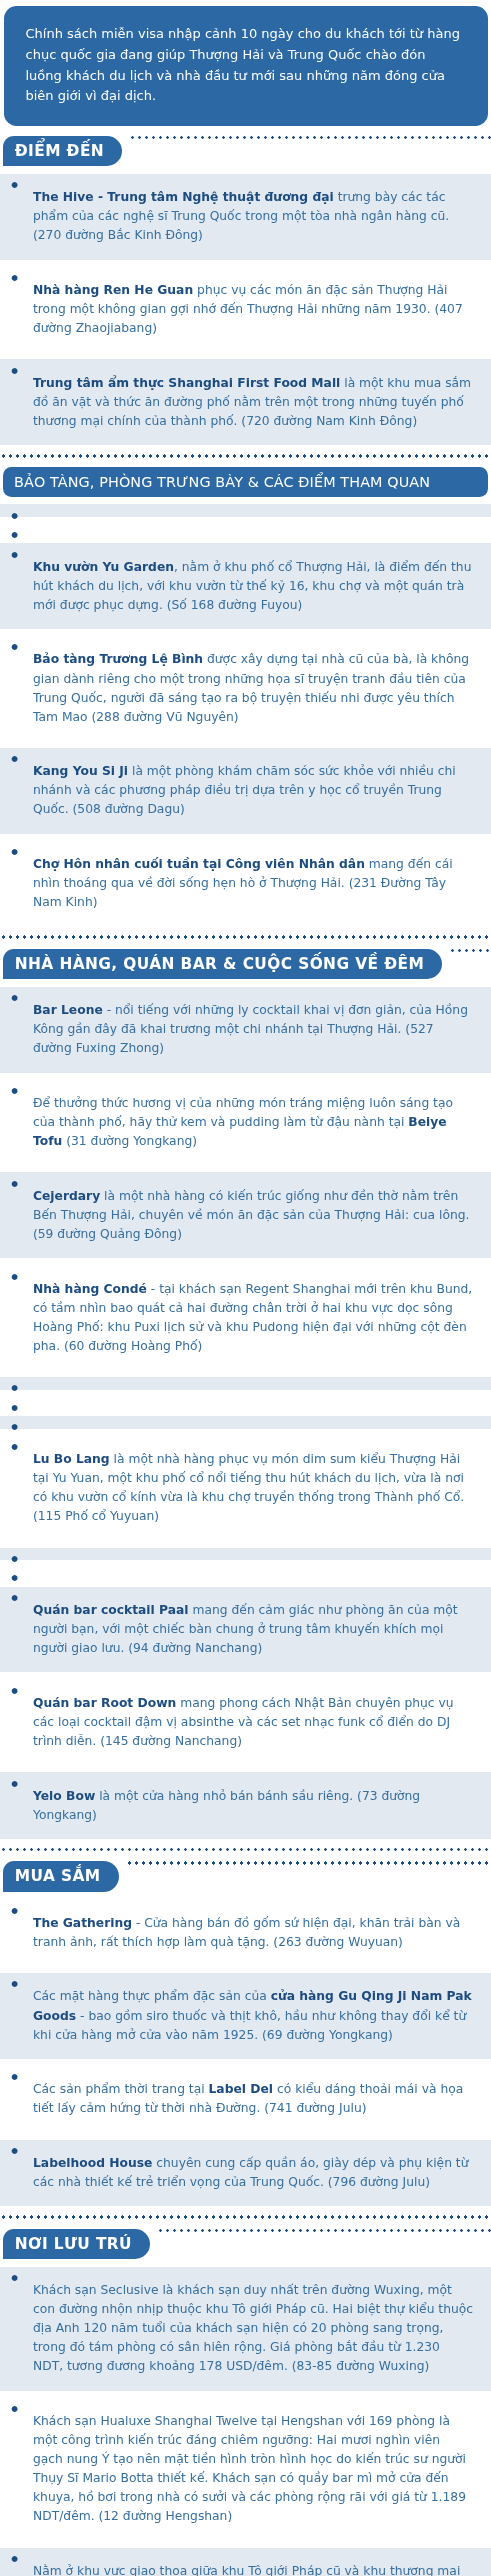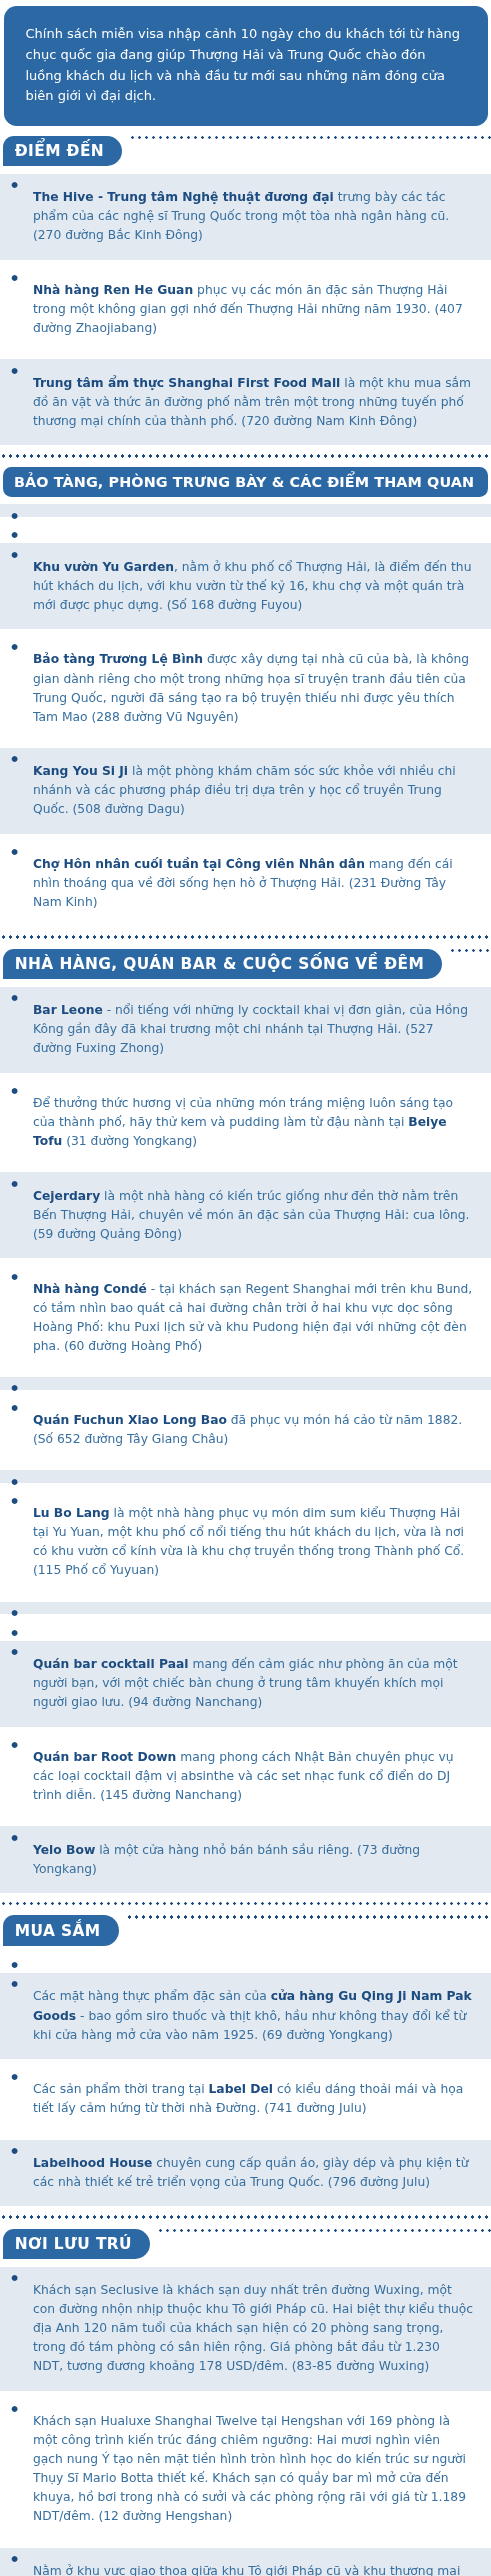--- a/index.html
+++ b/index.html
@@ -13,21 +13,21 @@
          padding:10.5px 14px;font-size:13px;line-height:1.6;}
   .intro p{margin:8px;}
   .dots-sep{height:3.5px;margin:9px 0;background-image:radial-gradient(circle,var(--dots) 1.3px,transparent 1.6px);
             background-size:7px 3.5px;background-repeat:repeat-x;background-position:left center;}
   .header-row{display:flex;margin-top:9.8px;}
   .pill{background:var(--primary);color:#fff;font-weight:bold;font-size:15.4px;letter-spacing:0.4px;
         padding:6.3px 18px 6.3px 12px;border-radius:11.2px 15.4px 15.4px 0;margin-left:2.8px;white-space:nowrap;}
   .dots-flex{flex:1;height:3.5px;margin:0 0 6.3px 7px;
              background-image:radial-gradient(circle,var(--dots) 1.3px,transparent 1.6px);
              background-size:7px 3.5px;background-repeat:repeat-x;background-position:left center;}
-  .header-full{margin:0 2.8px;background:var(--primary);color:#fff;font-weight:bold;font-size:14.4px;
+  .header-full{margin:0 2.8px;background:var(--primary);color:#fff;font-weight:normal;font-size:14.4px;
                letter-spacing:0.1px;padding:7px 11.2px;border-radius:8.4px;white-space:nowrap;}
   .items{margin-top:7.7px;}
   .item{position:relative;padding:6.3px 9.8px 6.3px 25px;}
   .item + .item{margin-top:7px;}
   .item.stripe{background:var(--stripe);}
   .dot{position:absolute;left:11.2px;top:6.3px;font-size:10.5px;color:var(--text_bold);}
   .itext{margin:8px;font-size:12.3px;line-height:1.55;color:var(--text);}
   .itext b{color:var(--text_bold);font-weight:bold;}
 </style>
 </head>
@@ -107,21 +107,20 @@
           </div>
           <div class="item white">
             <span class="dot" style="font-size: 7.7px;">●</span>
             <p class="itext"><b>Nhà hàng Condé</b><span> - tại khách sạn Regent Shanghai mới trên khu Bund, có tầm nhìn bao quát cả hai đường chân trời ở hai khu vực dọc sông Hoàng Phố: khu Puxi lịch sử và khu Pudong hiện đại với những cột đèn pha. (60 đường Hoàng Phố)</span></p>
           </div>
           <div class="item stripe">
             <span class="dot" style="font-size: 7.7px;">●</span>
           </div>
           <div class="item white">
             <span class="dot" style="font-size: 7.7px;">●</span>
-            <p class="itext"><b>Quán Fuchun Xiao Long Bao</b><span> đã phục vụ món há cảo từ năm 1882. (Số 652 đường Tây Giang Châu)</span></p>
           </div>
           <div class="item stripe">
             <span class="dot" style="font-size: 7.7px;">●</span>
           </div>
           <div class="item white">
             <span class="dot" style="font-size: 7.7px;">●</span>
             <p class="itext"><b>Lu Bo Lang</b><span> là một nhà hàng phục vụ món dim sum kiểu Thượng Hải tại Yu Yuan, một khu phố cổ nổi tiếng thu hút khách du lịch, vừa là nơi có khu vườn cổ kính vừa là khu chợ truyền thống trong Thành phố Cổ. (115 Phố cổ Yuyuan)</span></p>
           </div>
           <div class="item stripe">
             <span class="dot" style="font-size: 7.7px;">●</span>
@@ -145,20 +144,21 @@
       </section>
       <section class="section">
         <div class="dots-sep"></div>
         <div class="header-row">
           <div class="pill"><span>MUA SẮM</span></div>
           <div class="dots-flex"></div>
         </div>
         <div class="items">
           <div class="item white">
             <span class="dot" style="font-size: 7.7px;">●</span>
+            <p class="itext"><b>The Gathering</b><span> - Cửa hàng bán đồ gốm sứ hiện đại, khăn trải bàn và tranh ảnh, rất thích hợp làm quà tặng. (263 đường Wuyuan)</span></p>
           </div>
           <div class="item stripe">
             <span class="dot" style="font-size: 7.7px;">●</span>
             <p class="itext"><span>Các mặt hàng thực phẩm đặc sản của </span><b>cửa hàng Gu Qing Ji Nam Pak Goods</b><span> - bao gồm siro thuốc và thịt khô, hầu như không thay đổi kể từ khi cửa hàng mở cửa vào năm 1925. (69 đường Yongkang)</span></p>
           </div>
           <div class="item white">
             <span class="dot" style="font-size: 7.7px;">●</span>
             <p class="itext"><span>Các sản phẩm thời trang tại </span><b>Label Del</b><span> có kiểu dáng thoải mái và họa tiết lấy cảm hứng từ thời nhà Đường. (741 đường Julu)</span></p>
           </div>
           <div class="item stripe">

